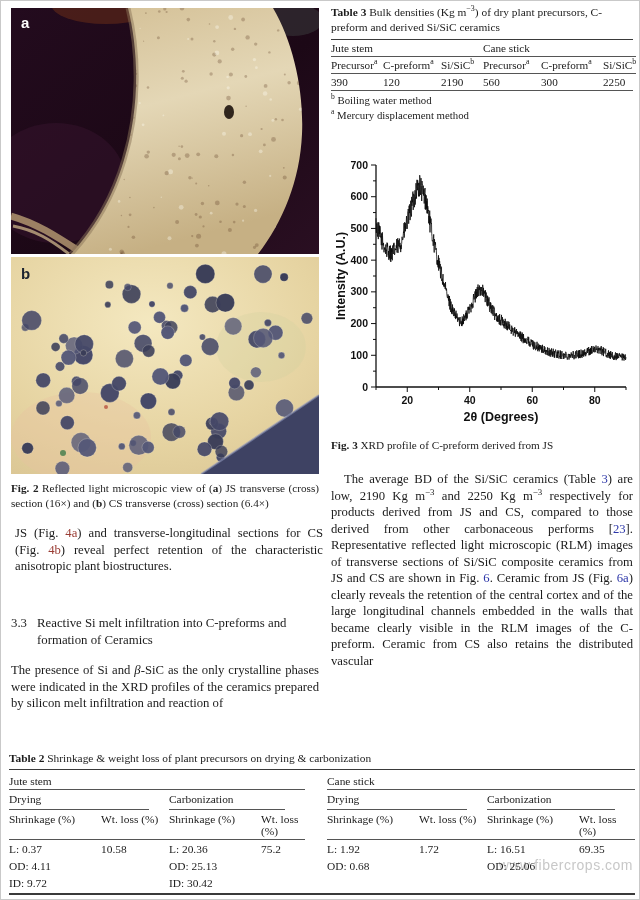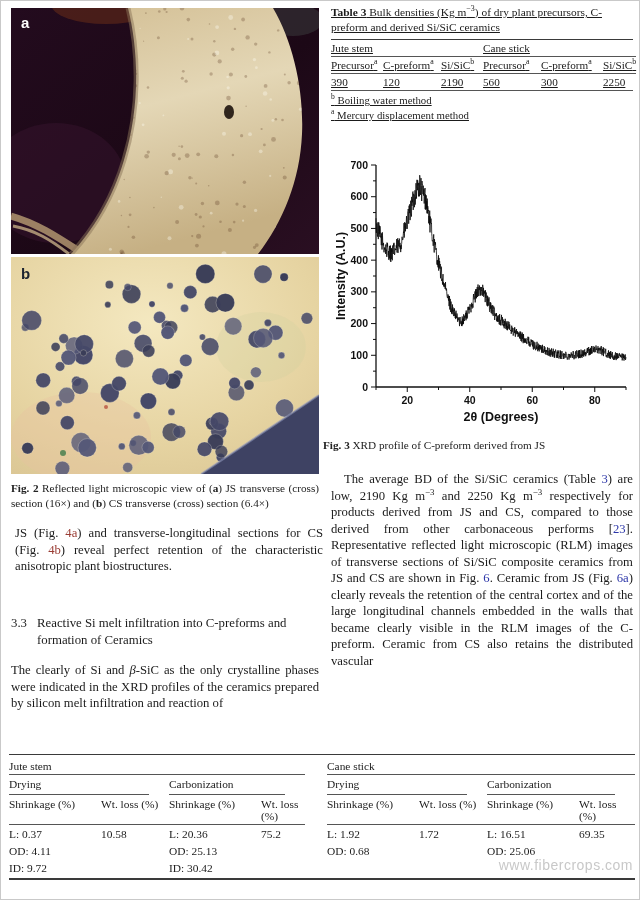--- a/index.html
+++ b/index.html
@@ -337,23 +337,23 @@
 
 <div class="abs caption" style="left:10px;top:480px;width:308px;"><span class="bold">Fig. 2</span><span>  Reflected light microscopic view of (</span><span class="bold">a</span><span>) JS transverse (cross) section (16×) and (</span><span class="bold">b</span><span>) CS transverse (cross) section (6.4×)</span></div>
 
 <div class="abs para" style="left:14px;top:524px;width:308px;"><span>JS (Fig. </span><span class="ref-red">4a</span><span>) and transverse-longitudinal sections for CS (Fig. </span><span class="ref-red">4b</span><span>) reveal perfect retention of the characteristic anisotropic plant biostructures.</span></div>
 
 <div class="abs heading" style="left:10px;top:614px;width:308px;">
   <span class="num">3.3</span>
   <span>Reactive Si melt infiltration into C-preforms and formation of Ceramics</span>
 </div>
 
-<div class="abs para" style="left:10px;top:661px;width:308px;"><span>The clearly of Si and </span><span class="italic">β</span><span>-SiC as the only crystalline phases were indicated in the XRD profiles of the ceramics prepared by silicon melt infiltration and reaction of</span></div>
-
-<div class="abs" style="left:330px;top:4px;width:302px;text-decoration:underline;">
+<div class="abs para" style="left:10px;top:661px;width:308px;"><span>The presence of Si and </span><span class="italic">β</span><span>-SiC as the only crystalline phases were indicated in the XRD profiles of the ceramics prepared by silicon melt infiltration and reaction of</span></div>
+
+<div class="abs" style="left:330px;top:4px;width:302px;">
   <div class="tbl-title"><span class="bold">Table 3</span><span>  Bulk densities (Kg m</span><span class="sup">−3</span><span>) of dry plant precursors, C-preform and derived Si/SiC ceramics</span></div>
   <div class="rule-heavy" style="margin-top:4px;"></div>
   <div class="t3-grid">
     <div class="cell t3-span3">Jute stem</div>
     <div class="cell t3-span3">Cane stick</div>
     <div class="rule-thin" style="grid-column:span 6;"></div>
     <div class="cell"><span>Precursor</span><span class="sup">a</span></div>
     <div class="cell"><span>C-preform</span><span class="sup">a</span></div>
     <div class="cell"><span>Si/SiC</span><span class="sup">b</span></div>
     <div class="cell"><span>Precursor</span><span class="sup">a</span></div>
@@ -410,31 +410,32 @@
       <line x1="44" y1="238" x2="44" y2="241" stroke="#111"></line>
       <line x1="106.5" y1="238" x2="106.5" y2="241" stroke="#111"></line>
       <line x1="169" y1="238" x2="169" y2="241" stroke="#111"></line>
       <line x1="231.5" y1="238" x2="231.5" y2="241" stroke="#111"></line>
       <line x1="294" y1="238" x2="294" y2="241" stroke="#111"></line>
       <text x="169" y="272" text-anchor="middle" class="axlabel">2θ (Degrees)</text>
       <text text-anchor="middle" class="axlabel" transform="translate(13,127) rotate(-90)">Intensity (A.U.)</text>
       <polyline points="44.0,69.2 44.3,83.9 44.5,83.7 44.8,74.4 45.0,76.0 45.3,85.6 45.5,87.6 45.8,76.5 46.0,73.2 46.3,90.1 46.5,82.3 46.8,73.5 47.0,77.9 47.3,84.9 47.5,76.7 47.8,87.8 48.0,77.2 48.3,82.2 48.5,85.8 48.8,88.5 49.0,86.9 49.3,96.2 49.5,84.4 49.8,86.1 50.0,100.5 50.3,83.3 50.5,86.2 50.8,96.1 51.0,95.1 51.3,96.4 51.5,93.9 51.8,99.2 52.0,103.3 52.3,98.6 52.5,100.5 52.8,98.8 53.0,98.7 53.3,100.6 53.5,104.8 53.8,95.5 54.0,102.3 54.3,100.6 54.5,102.4 54.8,107.9 55.0,93.6 55.3,97.6 55.5,94.3 55.8,98.8 56.0,99.8 56.3,106.3 56.5,102.0 56.8,110.8 57.0,106.3 57.3,109.3 57.5,96.9 57.8,107.4 58.0,108.7 58.3,111.6 58.5,96.6 58.8,113.0 59.0,100.6 59.3,110.0 59.5,99.2 59.8,102.9 60.0,100.3 60.3,111.3 60.5,98.0 60.8,96.4 61.0,100.3 61.3,105.0 61.5,94.7 61.8,97.4 62.0,93.8 62.3,98.9 62.5,105.9 62.8,105.1 63.0,99.4 63.3,99.7 63.5,101.1 63.7,100.1 64.0,100.9 64.2,96.4 64.5,99.0 64.7,90.1 65.0,103.5 65.2,98.9 65.5,90.2 65.7,89.3 66.0,103.9 66.2,91.8 66.5,91.3 66.7,97.3 67.0,95.2 67.2,89.5 67.5,89.9 67.7,98.3 68.0,93.9 68.2,100.2 68.5,97.1 68.7,103.1 69.0,96.1 69.2,100.1 69.5,95.2 69.7,94.3 70.0,87.8 70.2,88.5 70.5,91.0 70.7,90.7 71.0,90.6 71.2,86.4 71.5,82.7 71.7,83.9 72.0,74.1 72.2,88.6 72.5,84.3 72.7,73.2 73.0,78.4 73.2,77.5 73.5,82.3 73.7,74.1 74.0,79.9 74.2,74.5 74.5,67.1 74.7,74.6 75.0,77.2 75.2,79.9 75.5,75.2 75.7,62.7 76.0,61.9 76.2,60.0 76.5,62.6 76.7,74.7 77.0,56.8 77.2,57.4 77.5,64.1 77.7,55.3 78.0,70.7 78.2,71.1 78.5,64.9 78.7,51.7 79.0,65.1 79.2,65.0 79.5,67.5 79.7,47.9 80.0,56.8 80.2,50.6 80.5,53.3 80.7,43.2 81.0,42.5 81.2,60.9 81.5,55.0 81.7,44.8 82.0,46.9 82.2,46.5 82.5,58.2 82.7,53.6 83.0,41.3 83.2,55.6 83.5,48.5 83.7,49.7 84.0,34.2 84.2,41.6 84.5,49.5 84.7,39.4 85.0,30.8 85.2,37.8 85.5,41.2 85.7,31.3 86.0,36.3 86.2,34.1 86.5,47.4 86.7,41.3 87.0,33.8 87.2,41.1 87.5,47.3 87.7,26.2 88.0,29.3 88.2,40.6 88.5,45.9 88.7,36.4 89.0,29.1 89.2,36.4 89.5,38.1 89.7,52.0 90.0,32.0 90.2,34.2 90.5,36.4 90.7,36.6 91.0,45.1 91.2,36.7 91.5,46.5 91.7,42.3 92.0,40.3 92.2,54.5 92.5,45.6 92.7,43.5 93.0,39.0 93.2,60.2 93.5,45.4 93.7,60.7 94.0,56.8 94.2,46.3 94.5,59.6 94.7,52.2 95.0,64.3 95.2,49.6 95.5,64.4 95.7,57.0 96.0,58.6 96.2,61.9 96.5,61.0 96.7,74.3 97.0,67.0 97.2,69.7 97.5,75.8 97.7,61.6 98.0,83.4 98.2,67.5 98.5,69.7 98.7,74.0 99.0,69.6 99.2,74.9 99.5,74.1 99.7,84.3 100.0,87.5 100.2,92.1 100.5,91.5 100.7,92.4 101.0,92.4 101.2,96.8 101.5,89.2 101.7,85.4 102.0,97.8 102.2,103.5 102.5,90.2 102.7,94.0 103.0,93.4 103.2,95.8 103.5,93.4 103.7,100.4 104.0,100.9 104.2,99.2 104.5,105.2 104.7,107.1 105.0,115.6 105.2,111.3 105.5,116.1 105.7,111.1 106.0,118.3 106.2,114.1 106.5,106.3 106.7,121.6 107.0,108.9 107.2,118.7 107.5,112.1 107.7,112.1 108.0,119.9 108.2,115.0 108.5,129.3 108.7,123.2 109.0,122.1 109.2,117.6 109.5,118.3 109.7,131.9 110.0,129.9 110.2,129.7 110.5,135.4 110.7,131.9 111.0,125.1 111.2,136.0 111.5,133.2 111.7,137.2 112.0,135.5 112.2,138.1 112.5,134.4 112.7,135.5 113.0,137.2 113.2,140.0 113.5,133.0 113.7,140.1 114.0,140.8 114.2,141.4 114.5,139.5 114.7,142.3 115.0,146.8 115.2,147.8 115.5,149.0 115.7,148.9 116.0,145.4 116.2,148.4 116.5,151.6 116.7,146.8 117.0,157.1 117.2,156.4 117.5,147.0 117.7,160.4 118.0,160.2 118.2,149.9 118.5,154.7 118.7,163.0 119.0,152.6 119.2,156.2 119.5,164.5 119.7,161.7 120.0,159.4 120.2,165.2 120.5,155.5 120.7,162.6 121.0,158.5 121.2,160.1 121.5,161.8 121.7,167.1 122.0,160.7 122.2,162.0 122.5,159.4 122.7,166.8 123.0,163.5 123.2,169.0 123.5,165.6 123.7,170.1 124.0,161.7 124.2,168.3 124.5,167.3 124.7,169.0 125.0,164.5 125.2,165.7 125.5,170.9 125.7,172.8 126.0,168.3 126.2,171.3 126.5,169.6 126.7,169.2 127.0,169.3 127.2,168.7 127.5,177.1 127.7,169.7 128.0,168.0 128.2,168.2 128.5,174.1 128.7,174.6 129.0,175.1 129.2,171.8 129.5,177.0 129.7,173.4 130.0,177.1 130.2,167.5 130.5,175.5 130.7,170.2 131.0,175.2 131.2,169.4 131.5,174.7 131.7,165.3 132.0,170.1 132.2,170.9 132.5,172.0 132.7,166.8 133.0,169.3 133.2,166.7 133.5,167.5 133.7,163.8 134.0,171.3 134.2,161.5 134.5,169.4 134.7,163.8 135.0,164.3 135.2,169.5 135.5,168.4 135.7,159.8 136.0,157.9 136.2,160.8 136.5,160.6 136.7,157.8 137.0,164.6 137.2,158.4 137.5,160.7 137.7,159.2 138.0,155.2 138.2,158.7 138.5,159.5 138.7,159.7 139.0,163.3 139.2,155.7 139.5,157.5 139.7,153.8 140.0,159.6 140.2,159.0 140.5,155.2 140.7,155.0 141.0,158.6 141.2,150.2 141.5,145.0 141.7,148.4 142.0,150.5 142.2,150.3 142.5,149.8 142.7,146.7 143.0,142.4 143.2,153.4 143.5,146.2 143.7,140.4 144.0,149.4 144.2,140.0 144.5,149.1 144.7,143.4 145.0,144.3 145.2,138.1 145.5,147.9 145.7,140.1 146.0,135.5 146.2,137.9 146.5,139.3 146.7,147.1 147.0,138.3 147.2,140.9 147.5,136.5 147.7,138.6 148.0,145.8 148.2,146.8 148.5,146.2 148.7,138.0 149.0,145.9 149.2,139.8 149.5,138.1 149.7,141.9 150.0,141.3 150.2,147.0 150.5,146.6 150.7,135.8 151.0,139.5 151.2,145.6 151.5,138.9 151.7,147.8 152.0,144.1 152.2,142.6 152.5,144.5 152.7,141.6 153.0,144.6 153.2,153.1 153.5,141.3 153.7,148.7 154.0,146.7 154.2,143.5 154.5,149.3 154.7,153.0 155.0,156.6 155.2,146.6 155.5,157.3 155.7,147.3 156.0,152.0 156.2,149.7 156.5,151.6 156.7,156.7 157.0,148.3 157.2,152.6 157.5,161.8 157.7,162.8 158.0,161.6 158.2,153.2 158.5,159.7 158.7,153.7 159.0,155.1 159.2,164.1 159.5,159.2 159.7,156.5 160.0,163.5 160.2,165.3 160.5,160.5 160.7,156.1 161.0,161.8 161.2,166.9 161.5,160.4 161.7,157.4 162.0,159.1 162.2,158.8 162.5,159.1 162.7,171.0 163.0,164.2 163.2,166.0 163.5,167.1 163.7,166.1 164.0,165.2 164.2,167.2 164.5,164.0 164.7,171.9 165.0,169.4 165.2,172.8 165.5,167.5 165.7,172.5 166.0,166.5 166.2,170.9 166.5,172.6 166.7,171.4 167.0,166.2 167.2,175.2 167.5,166.4 167.7,165.1 168.0,176.0 168.2,170.8 168.5,172.4 168.7,176.4 169.0,172.4 169.2,172.2 169.5,165.9 169.7,171.1 170.0,171.9 170.2,176.3 170.5,168.2 170.7,172.3 171.0,173.9 171.2,170.5 171.5,177.3 171.7,175.6 172.0,174.9 172.2,179.3 172.5,172.0 172.7,176.7 173.0,173.9 173.2,169.8 173.5,175.1 173.7,177.9 174.0,180.0 174.2,172.4 174.5,178.8 174.7,174.4 175.0,181.1 175.2,176.9 175.5,181.2 175.7,172.9 176.0,172.2 176.2,174.4 176.5,177.5 176.7,179.6 177.0,172.9 177.2,180.6 177.5,180.5 177.7,175.4 178.0,179.2 178.2,180.8 178.5,181.0 178.7,182.0 179.0,181.3 179.2,184.8 179.5,183.0 179.7,176.7 180.0,180.0 180.2,182.8 180.5,178.7 180.7,179.3 181.0,183.9 181.2,186.6 181.5,185.2 181.7,184.3 182.0,179.1 182.2,179.1 182.5,183.9 182.7,178.2 183.0,181.1 183.2,187.6 183.5,187.6 183.7,181.5 184.0,184.6 184.2,181.8 184.5,180.0 184.7,183.5 185.0,185.3 185.2,182.1 185.5,184.9 185.7,182.8 186.0,187.8 186.2,186.4 186.5,187.2 186.7,183.5 187.0,186.4 187.2,184.5 187.5,189.2 187.7,185.1 188.0,182.4 188.2,190.0 188.5,188.0 188.7,182.8 189.0,192.0 189.2,184.8 189.5,185.6 189.7,192.7 190.0,192.4 190.2,183.5 190.5,189.9 190.7,187.6 191.0,185.2 191.2,194.2 191.5,185.0 191.7,189.4 192.0,192.9 192.2,189.2 192.5,193.6 192.7,190.3 193.0,192.0 193.2,193.8 193.5,190.1 193.7,192.5 194.0,189.2 194.2,193.8 194.5,192.8 194.7,194.9 195.0,195.0 195.2,191.1 195.5,191.0 195.7,189.3 196.0,187.7 196.2,190.2 196.5,194.4 196.7,188.2 197.0,196.6 197.2,195.1 197.5,196.4 197.7,192.6 198.0,197.8 198.2,195.3 198.5,196.3 198.7,195.5 199.0,190.4 199.2,190.9 199.5,192.8 199.7,191.0 200.0,195.4 200.2,194.7 200.5,197.4 200.7,191.2 201.0,195.0 201.2,200.1 201.5,200.5 201.7,192.4 202.0,196.4 202.2,199.4 202.5,199.5 202.7,193.4 203.0,193.3 203.2,199.1 203.5,201.2 203.7,200.5 204.0,197.4 204.2,196.5 204.5,197.1 204.7,200.2 205.0,192.8 205.2,198.6 205.5,198.2 205.7,202.2 206.0,198.8 206.2,194.6 206.5,200.8 206.7,196.9 207.0,197.8 207.2,202.4 207.5,195.8 207.7,198.9 208.0,200.4 208.2,196.0 208.5,198.8 208.7,198.5 209.0,200.4 209.2,196.5 209.5,203.6 209.7,198.0 210.0,198.6 210.2,202.0 210.5,195.8 210.7,203.7 211.0,201.6 211.2,204.0 211.5,203.8 211.7,200.5 212.0,200.9 212.2,197.0 212.5,202.7 212.7,200.3 213.0,198.3 213.2,204.9 213.5,202.6 213.7,201.0 214.0,205.9 214.2,205.7 214.5,201.1 214.7,202.7 215.0,202.2 215.2,202.2 215.5,198.4 215.7,206.0 216.0,201.8 216.2,206.8 216.5,206.1 216.7,205.9 217.0,198.9 217.2,200.6 217.5,206.7 217.7,203.2 218.0,200.7 218.2,207.8 218.5,206.7 218.7,200.9 219.0,202.2 219.2,205.8 219.5,199.4 219.7,201.6 220.0,203.4 220.2,207.6 220.5,202.6 220.7,207.4 221.0,207.2 221.2,199.7 221.5,203.9 221.7,205.4 222.0,206.2 222.2,208.4 222.5,202.1 222.7,208.7 223.0,204.4 223.2,203.3 223.5,200.6 223.7,200.7 224.0,203.2 224.2,202.9 224.5,206.0 224.7,208.9 225.0,206.1 225.2,207.4 225.5,202.6 225.7,209.0 226.0,201.2 226.2,203.8 226.5,202.6 226.7,205.4 227.0,209.6 227.2,208.3 227.5,207.5 227.7,208.0 228.0,203.0 228.2,201.3 228.5,209.6 228.7,202.3 229.0,208.3 229.2,210.0 229.5,208.7 229.7,203.4 230.0,202.2 230.2,204.3 230.5,206.3 230.7,207.1 231.0,207.1 231.2,210.0 231.5,208.5 231.7,204.3 232.0,209.6 232.2,204.8 232.5,205.8 232.7,204.9 233.0,205.3 233.2,208.7 233.5,204.7 233.7,202.8 234.0,203.5 234.2,204.2 234.5,206.5 234.7,208.5 235.0,208.2 235.2,210.7 235.5,210.4 235.7,208.3 236.0,208.4 236.2,205.4 236.5,204.9 236.7,206.6 237.0,210.6 237.2,208.6 237.5,205.0 237.7,208.3 238.0,207.7 238.2,208.6 238.5,205.6 238.7,205.9 239.0,208.5 239.2,203.4 239.5,206.4 239.7,205.8 240.0,205.2 240.2,205.0 240.5,206.0 240.7,209.0 241.0,202.2 241.2,202.8 241.5,202.5 241.7,207.7 242.0,210.3 242.2,206.6 242.5,206.0 242.7,207.1 243.0,209.4 243.2,207.4 243.5,202.4 243.7,206.4 244.0,208.7 244.2,209.2 244.5,205.9 244.7,201.3 245.0,204.3 245.2,204.1 245.5,206.9 245.7,206.6 246.0,208.2 246.2,201.9 246.5,209.3 246.7,201.7 247.0,201.1 247.2,208.4 247.5,201.1 247.7,209.0 248.0,205.8 248.2,209.1 248.5,205.8 248.7,206.1 249.0,200.6 249.2,201.3 249.5,207.8 249.7,205.6 250.0,208.9 250.2,205.6 250.5,206.8 250.7,201.5 251.0,206.7 251.2,201.3 251.5,202.2 251.7,207.7 252.0,203.4 252.2,206.3 252.5,202.3 252.7,200.4 253.0,205.3 253.2,203.0 253.5,203.9 253.7,207.2 254.0,203.7 254.2,205.3 254.5,202.4 254.7,201.7 255.0,201.4 255.2,199.4 255.5,203.9 255.7,198.9 256.0,202.1 256.2,199.5 256.5,199.3 256.7,198.0 257.0,206.3 257.2,200.0 257.5,205.6 257.7,206.0 258.0,199.8 258.2,205.8 258.5,198.9 258.7,204.5 259.0,200.3 259.2,204.8 259.5,197.0 259.7,204.1 260.0,203.6 260.2,204.3 260.5,201.9 260.7,200.4 261.0,197.1 261.2,197.4 261.5,202.7 261.7,199.2 262.0,199.3 262.2,203.3 262.5,197.8 262.7,199.4 263.0,199.5 263.2,203.2 263.5,201.5 263.7,199.1 264.0,196.5 264.2,197.6 264.5,200.4 264.7,201.0 265.0,199.5 265.2,203.8 265.5,204.1 265.7,200.9 266.0,197.2 266.2,201.6 266.5,199.2 266.7,201.4 267.0,204.6 267.2,202.5 267.5,199.5 267.7,198.9 268.0,201.2 268.2,198.5 268.5,201.2 268.7,199.9 269.0,205.0 269.2,197.0 269.5,200.1 269.7,200.2 270.0,206.3 270.2,205.0 270.5,200.1 270.7,202.3 271.0,203.6 271.2,198.2 271.5,207.1 271.7,199.2 272.0,199.0 272.2,201.5 272.5,202.5 272.7,203.3 273.0,204.5 273.2,202.2 273.5,202.3 273.7,199.8 274.0,207.6 274.2,207.4 274.5,206.1 274.7,208.3 275.0,207.6 275.2,207.1 275.5,206.8 275.7,204.0 276.0,208.9 276.2,203.8 276.5,201.4 276.7,207.3 277.0,205.7 277.2,202.9 277.5,209.3 277.7,204.1 278.0,205.5 278.2,203.2 278.5,209.8 278.7,202.0 279.0,205.8 279.2,204.7 279.5,207.3 279.7,208.3 280.0,204.9 280.2,203.0 280.5,204.0 280.7,209.5 281.0,206.6 281.2,209.2 281.5,210.9 281.7,208.3 282.0,208.7 282.2,209.6 282.5,206.5 282.7,210.8 283.0,206.0 283.2,204.9 283.5,203.4 283.7,209.5 284.0,206.9 284.2,211.1 284.5,205.4 284.7,204.1 285.0,209.8 285.2,204.2 285.5,209.4 285.7,208.8 286.0,205.2 286.2,208.1 286.5,207.8 286.7,209.1 287.0,206.2 287.2,204.0 287.5,204.3 287.7,206.7 288.0,205.4 288.2,207.2 288.5,206.2 288.7,208.1 289.0,206.5 289.2,208.5 289.5,208.6 289.7,207.6 290.0,204.5 290.2,211.4 290.5,208.8 290.7,204.9 291.0,205.7 291.2,204.9 291.5,209.0 291.7,205.8 292.0,211.6 292.2,206.5 292.5,208.3 292.7,209.9 293.0,209.1 293.2,205.4 293.5,210.9 293.7,210.1 294.0,208.2 " fill="none" stroke="#0a0a0a" stroke-width="0.8"></polyline>
     </svg>
 </div>
-<div class="abs caption" style="left:322px;top:437px;width:302px;"><span class="bold">Fig. 3</span><span>  XRD profile of C-preform derived from JS</span></div>
+<div class="abs caption" style="left:330px;top:437px;width:302px;"><span class="bold">Fig. 3</span><span>  XRD profile of C-preform derived from JS</span></div>
 
 <div class="abs" style="left:330px;top:469px;width:302px;">
   <div class="para" style="text-indent:13px;margin-top:1px;"><span>The average BD of the Si/SiC ceramics (Table </span><span class="ref-blue">3</span><span>) are low,  2190 Kg m</span><span class="sup">−3</span><span>  and  2250 Kg m</span><span class="sup">−3</span><span>  respectively for products derived from JS and CS, compared to those derived from other carbonaceous performs [</span><span class="ref-blue">23</span><span>]. Representative reflected light microscopic (RLM) images of transverse sections of Si/SiC composite ceramics from JS and CS are shown in Fig. </span><span class="ref-blue">6</span><span>. Ceramic from JS (Fig. </span><span class="ref-blue">6a</span><span>) clearly reveals the retention of the central cortex and of the large longitudinal channels embedded in the walls that became clearly visible in the RLM images of the C-preform. Ceramic from CS also retains the distributed vascular</span></div>
 </div>
 
 <div id="watermark" class="abs" style="left:440px;top:856px;width:192px;">
   <div class="wm2">www.fibercrops.com</div>
 </div>
 
 <div id="table2-block" class="abs t2-wrap" style="left:8px;top:750px;">
+  <div class="tbl-title"><span class="bold">Table 2</span><span>  Shrinkage &amp; weight loss of plant precursors on drying &amp; carbonization</span></div>
   <div class="rule-heavy" style="margin-top:3px;margin-bottom:2px;"></div>
   <div class="t2-halves">
 
     <div class="t2-half t2-left">
       <div class="t2-cell span4">Jute stem</div>
       <div class="rule-thin span4"></div>
       <div class="t2-cell span2">Drying</div>
       <div class="t2-cell span2">Carbonization</div>
       <div class="span2">
           <div class="secrule"></div>

